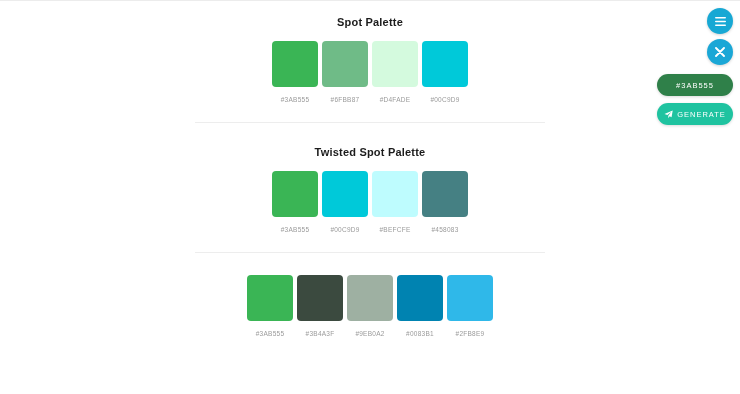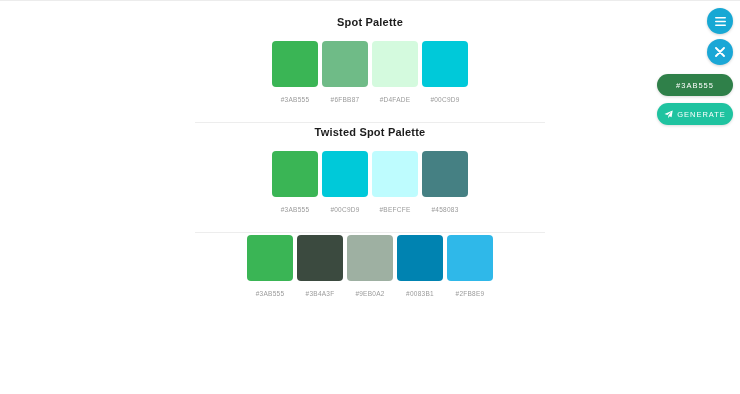--- a/index.html
+++ b/index.html
@@ -74,21 +74,21 @@
 
   .divider {
     width: 350px;
     height: 1px;
     background: #ededed;
     margin: 18px auto 0 auto;
     border: 0;
   }
 
   .section-gap-top {
-    margin-top: 2px;
+    margin-top: 22px;
   }
 
   
   #control-stack {
     position: absolute;
     right: 7px;
     top: 7px;
     width: 90px;
     display: flex;
     flex-direction: column;

